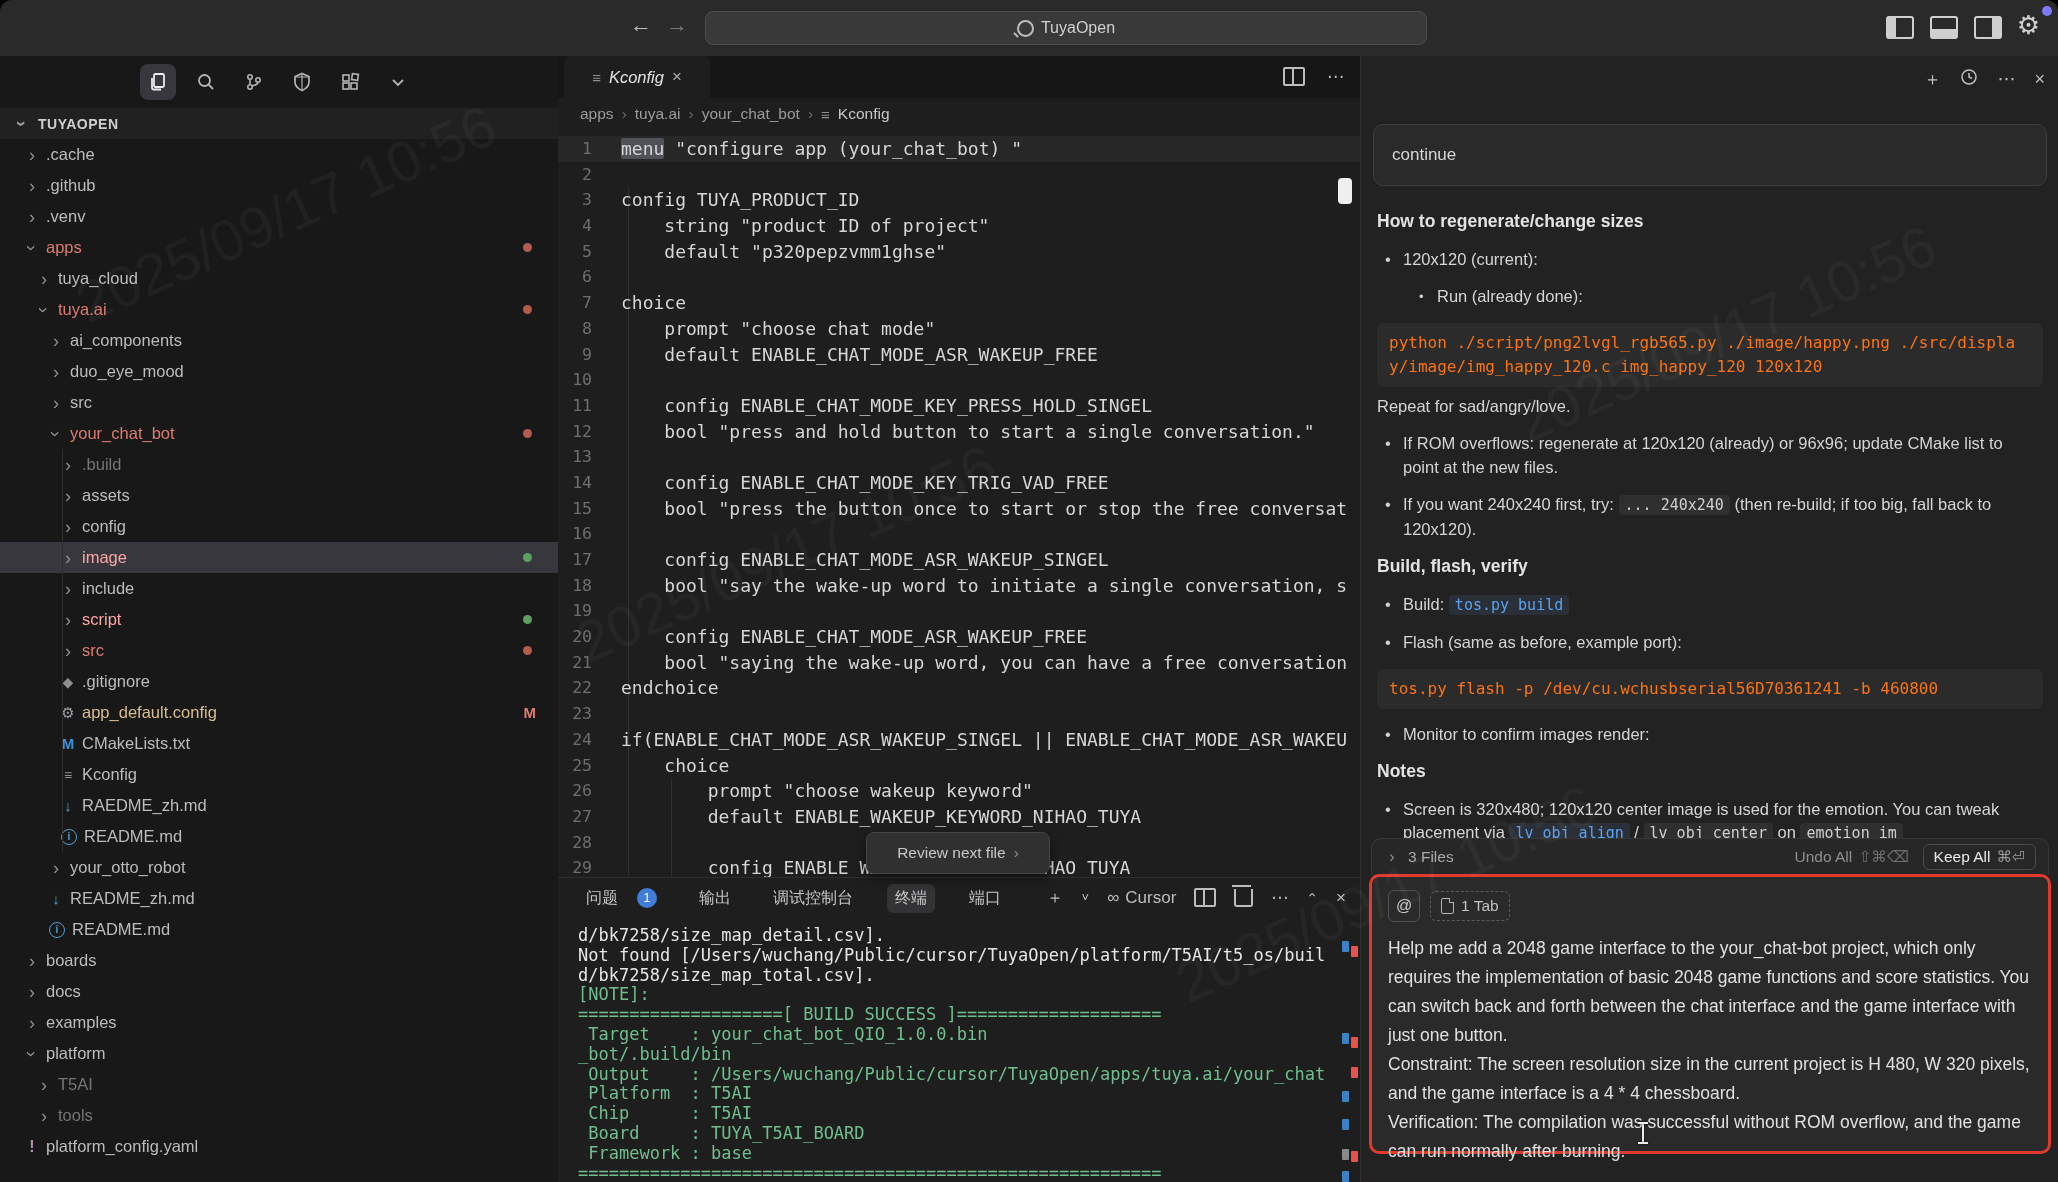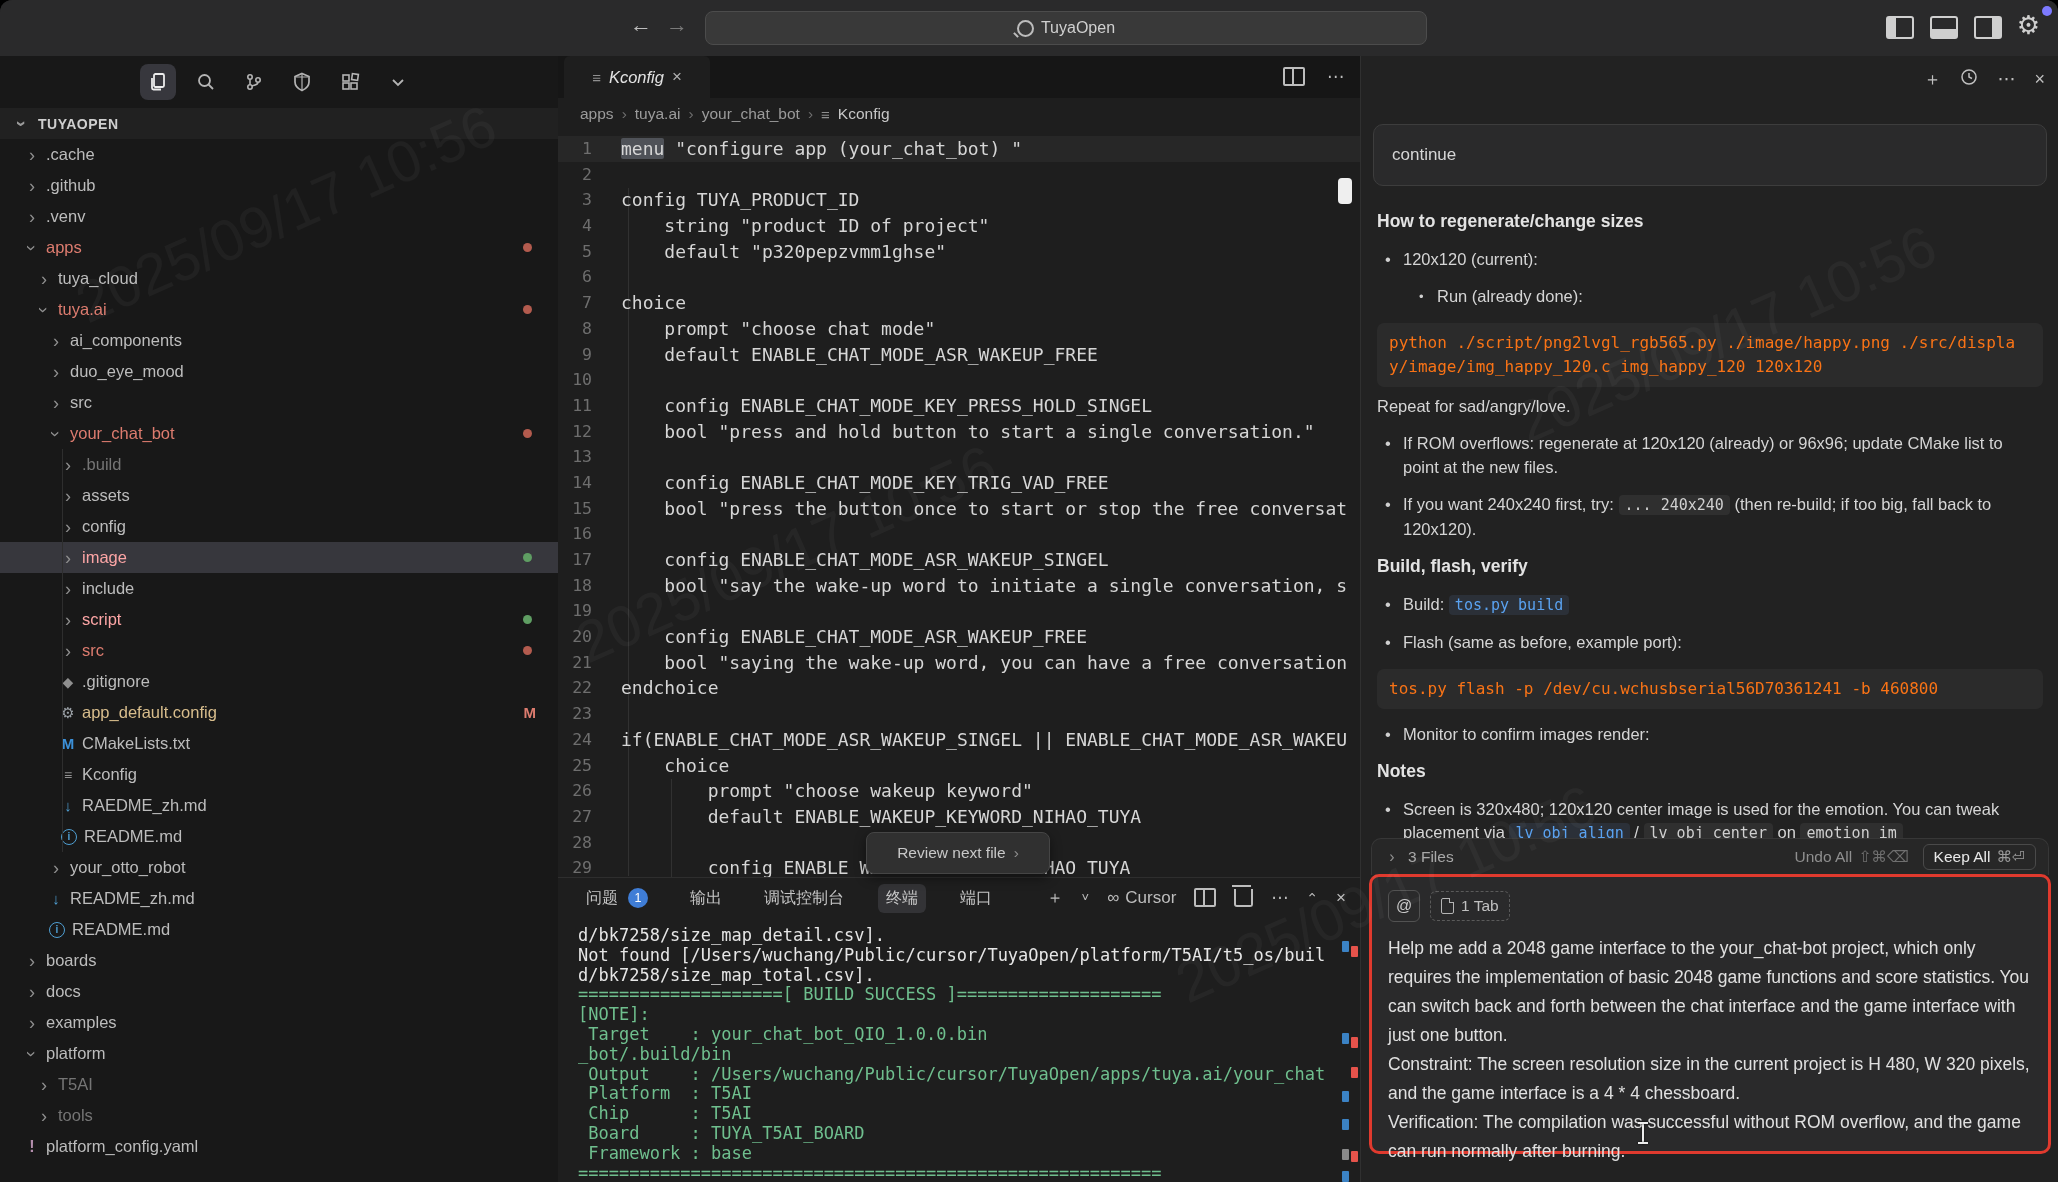--- a/index.html
+++ b/index.html
@@ -78,21 +78,21 @@
   .iguide{position:absolute;width:1px;background:#313131;}
   #editor-deco{position:absolute;right:8px;top:48px;width:14px;height:26px;background:#efefef;border-radius:4px;}
   #overlay-btn{position:absolute;left:308px;top:776px;width:182px;height:40px;background:#303030;
      border:1px solid #454545;border-radius:8px;color:#c8c8c8;font-size:15.5px;display:flex;align-items:center;
      justify-content:center;gap:8px;box-shadow:0 4px 12px rgba(0,0,0,.45);z-index:5;}
   #overlay-btn .chev{color:#8f8f8f;}
 
   
   #terminal{position:absolute;left:0;right:0;top:821px;bottom:0;background:#1e1e1e;border-top:1px solid #2e2e2e;}
   #term-tabs{height:40px;display:flex;align-items:center;padding-left:20px;gap:26px;color:#c5c5c5;font-size:16px;}
-  .ttab{display:flex;align-items:center;gap:10px;padding:4px 8px;border-radius:6px;}
+  .ttab{display:flex;align-items:center;gap:19px;padding:4px 8px;border-radius:6px;}
   .ttab.active{background:#333336;}
   .tbadge{width:20px;height:20px;border-radius:50%;background:#3f7dd6;color:#fff;font-size:12.5px;
      display:flex;align-items:center;justify-content:center;}
   #term-actions{position:absolute;right:14px;top:8px;display:flex;align-items:center;gap:18px;color:#bdbdbd;font-size:17px;}
   .trash{width:15px;height:16px;position:relative;border:2px solid #bdbdbd;border-top:none;border-radius:0 0 3px 3px;}
   .trash::before{content:"";position:absolute;left:-4px;top:-4px;width:19px;height:2px;background:#bdbdbd;}
   #term-body{position:absolute;left:20px;top:48px;right:30px;bottom:0;overflow:hidden;
      font-family:"DejaVu Sans Mono","Liberation Mono",monospace;font-size:17px;}
   .tl{height:19.8px;line-height:19.8px;white-space:pre;}
   .tl.w{color:#e6e6e6;} .tl.g{color:#6fbf8e;}
@@ -456,22 +456,22 @@
         <span class="splitico"></span>
         <span class="trash"></span>
         <span>⋯</span>
         <span style="font-size:14px;">⌃</span>
         <span>×</span>
       </div>
       <div id="term-body">
           <div class="tl w">d/bk7258/size_map_detail.csv].</div>
           <div class="tl w">Not found [/Users/wuchang/Public/cursor/TuyaOpen/platform/T5AI/t5_os/buil</div>
           <div class="tl w">d/bk7258/size_map_total.csv].</div>
+          <div class="tl g">[NOTE]:</div>
           <div class="tl g">====================[ BUILD SUCCESS ]====================</div>
-          <div class="tl g">[NOTE]:</div>
           <div class="tl g"> Target    : your_chat_bot_QIO_1.0.0.bin</div>
           <div class="tl g">_bot/.build/bin</div>
           <div class="tl g"> Output    : /Users/wuchang/Public/cursor/TuyaOpen/apps/tuya.ai/your_chat</div>
           <div class="tl g"> Platform  : T5AI</div>
           <div class="tl g"> Chip      : T5AI</div>
           <div class="tl g"> Board     : TUYA_T5AI_BOARD</div>
           <div class="tl g"> Framework : base</div>
           <div class="tl g">=========================================================</div>
         </div>
       <div id="term-marks"></div>

